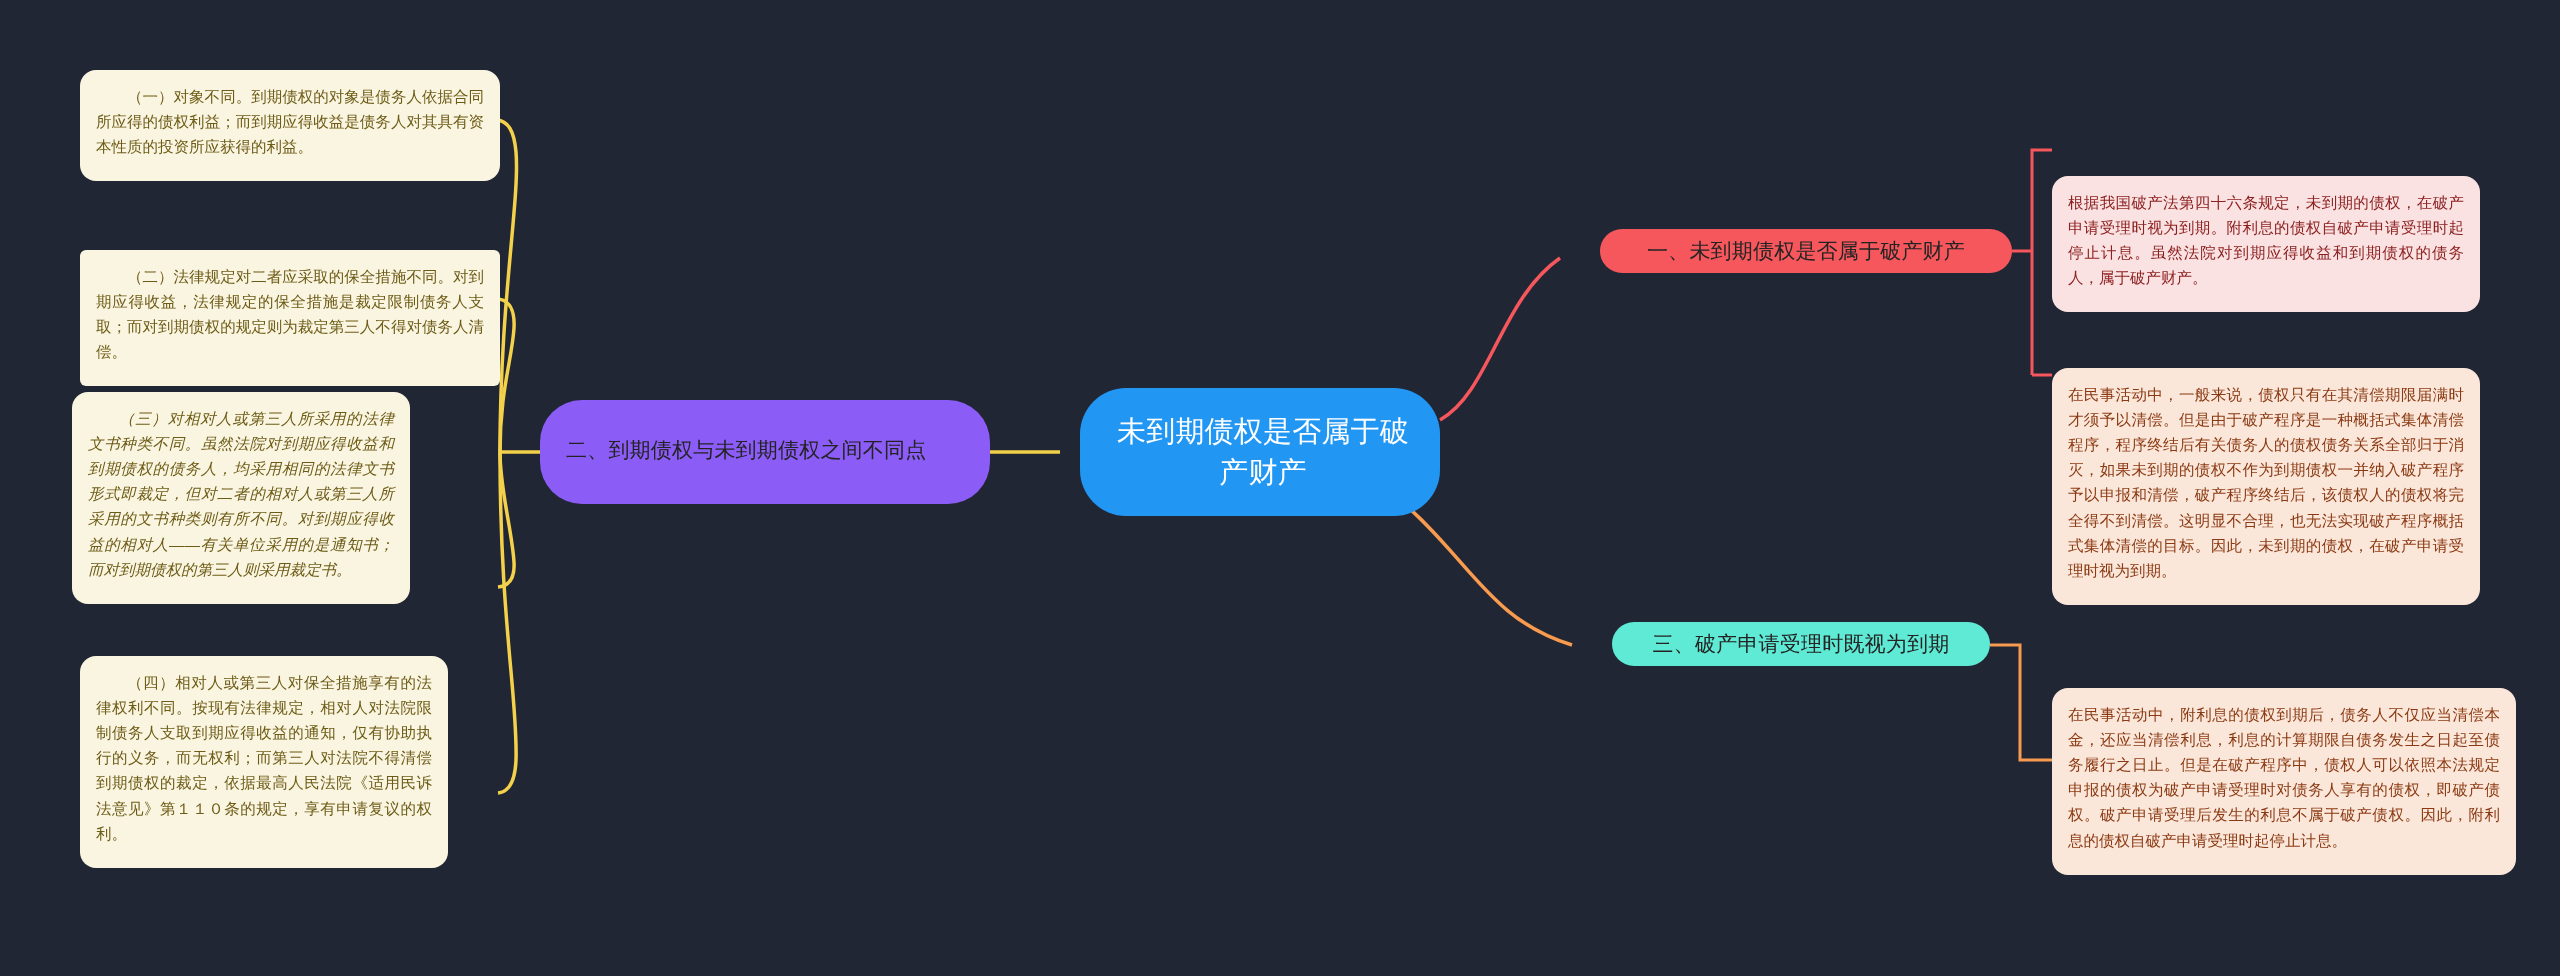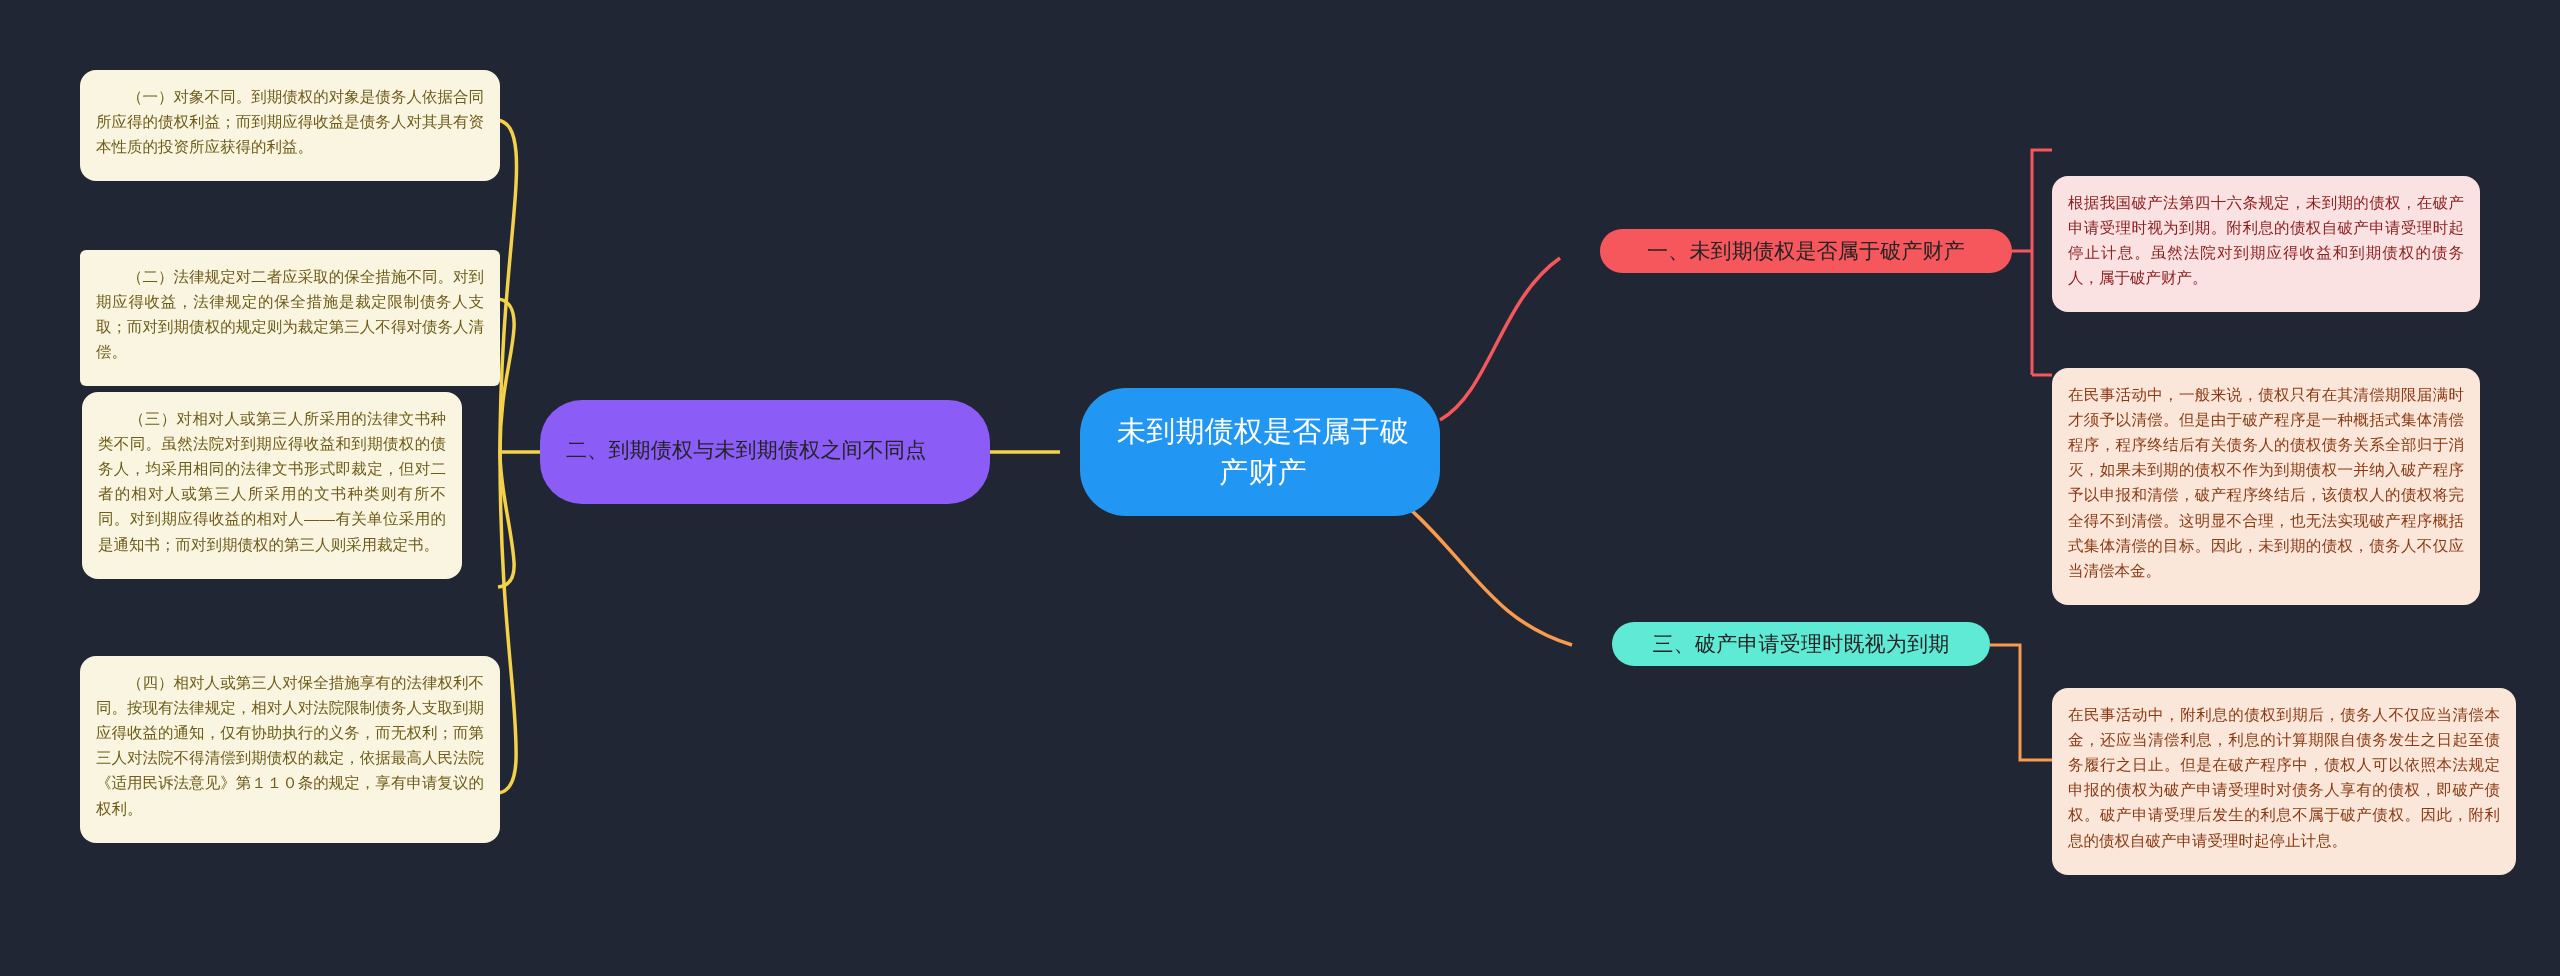--- a/index.html
+++ b/index.html
@@ -79,38 +79,38 @@
   </div>
 
   <div class="leaf leaf-cream leaf-indent" style="left:80px; top:70px; width:420px;">
     <span>（一）对象不同。到期债权的对象是债务人依据合同所应得的债权利益；而到期应得收益是债务人对其具有资本性质的投资所应获得的利益。</span>
   </div>
 
   <div class="leaf leaf-cream leaf-indent" style="left:80px; top:250px; width:420px;border-radius:6px;">
     <span>（二）法律规定对二者应采取的保全措施不同。对到期应得收益，法律规定的保全措施是裁定限制债务人支取；而对到期债权的规定则为裁定第三人不得对债务人清偿。</span>
   </div>
 
-  <div class="leaf leaf-cream leaf-indent" style="left:82px; top:392px; width:380px;">
+  <div class="leaf leaf-cream leaf-indent" style="left:72px; top:392px; width:338px;font-style:italic;">
     <span>（三）对相对人或第三人所采用的法律文书种类不同。虽然法院对到期应得收益和到期债权的债务人，均采用相同的法律文书形式即裁定，但对二者的相对人或第三人所采用的文书种类则有所不同。对到期应得收益的相对人——有关单位采用的是通知书；而对到期债权的第三人则采用裁定书。</span>
   </div>
 
-  <div class="leaf leaf-cream leaf-indent" style="left:80px; top:656px; width:420px;">
+  <div class="leaf leaf-cream leaf-indent" style="left:80px; top:656px; width:368px;">
     <span>（四）相对人或第三人对保全措施享有的法律权利不同。按现有法律规定，相对人对法院限制债务人支取到期应得收益的通知，仅有协助执行的义务，而无权利；而第三人对法院不得清偿到期债权的裁定，依据最高人民法院《适用民诉法意见》第１１０条的规定，享有申请复议的权利。</span>
   </div>
 
   <div class="node node-red" style="left:1600px; top:229px; width:412px; height:44px; justify-content:center;">
     <span>一、未到期债权是否属于破产财产</span>
   </div>
 
   <div class="leaf leaf-pink" style="left:2052px; top:176px; width:428px;">
     <span>根据我国破产法第四十六条规定，未到期的债权，在破产申请受理时视为到期。附利息的债权自破产申请受理时起停止计息。虽然法院对到期应得收益和到期债权的债务人，属于破产财产。</span>
   </div>
 
   <div class="leaf leaf-peach" style="left:2052px; top:368px; width:428px;">
-    <span>在民事活动中，一般来说，债权只有在其清偿期限届满时才须予以清偿。但是由于破产程序是一种概括式集体清偿程序，程序终结后有关债务人的债权债务关系全部归于消灭，如果未到期的债权不作为到期债权一并纳入破产程序予以申报和清偿，破产程序终结后，该债权人的债权将完全得不到清偿。这明显不合理，也无法实现破产程序概括式集体清偿的目标。因此，未到期的债权，债务人不仅应当清偿本金。</span>
+    <span>在民事活动中，一般来说，债权只有在其清偿期限届满时才须予以清偿。但是由于破产程序是一种概括式集体清偿程序，程序终结后有关债务人的债权债务关系全部归于消灭，如果未到期的债权不作为到期债权一并纳入破产程序予以申报和清偿，破产程序终结后，该债权人的债权将完全得不到清偿。这明显不合理，也无法实现破产程序概括式集体清偿的目标。因此，未到期的债权，在破产申请受理时视为到期。</span>
   </div>
 
   <div class="node node-orange" style="left:1612px; top:622px; width:378px; height:44px; justify-content:center;">
     <span>三、破产申请受理时既视为到期</span>
   </div>
 
   <div class="leaf leaf-peach" style="left:2052px; top:688px; width:464px;">
     <span>在民事活动中，附利息的债权到期后，债务人不仅应当清偿本金，还应当清偿利息，利息的计算期限自债务发生之日起至债务履行之日止。但是在破产程序中，债权人可以依照本法规定申报的债权为破产申请受理时对债务人享有的债权，即破产债权。破产申请受理后发生的利息不属于破产债权。因此，附利息的债权自破产申请受理时起停止计息。</span>
   </div>
 

